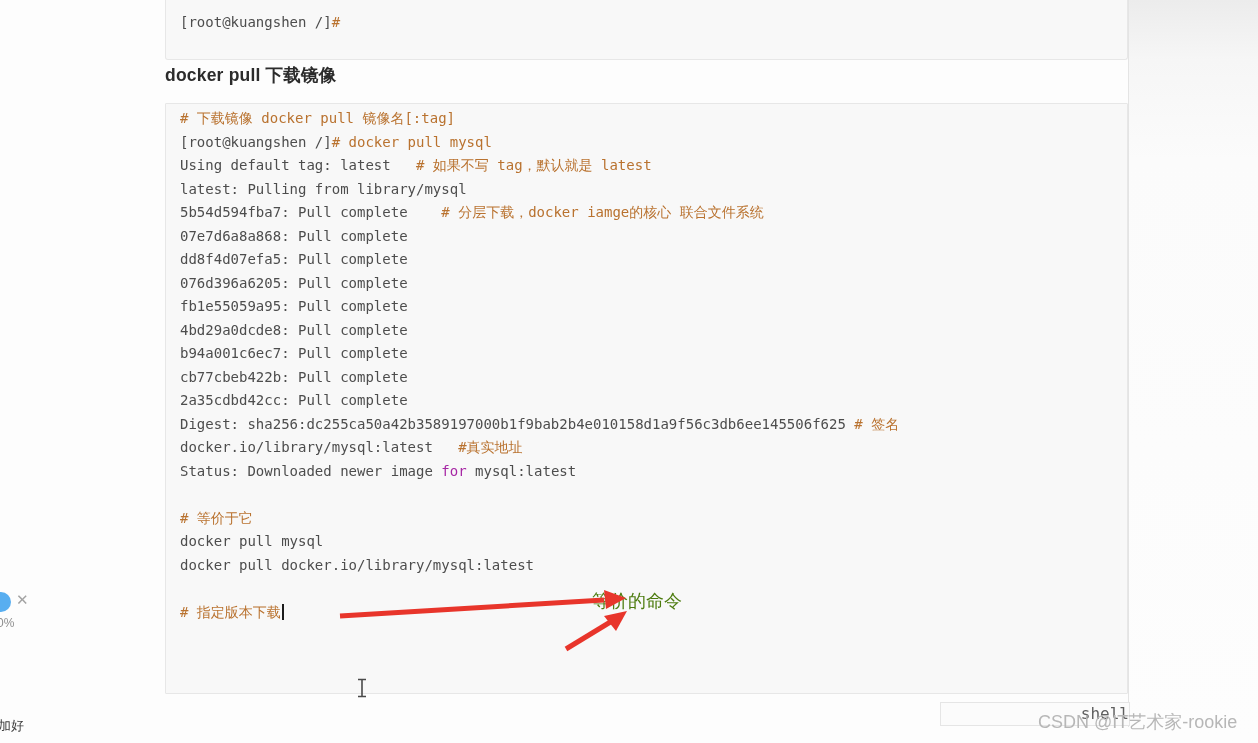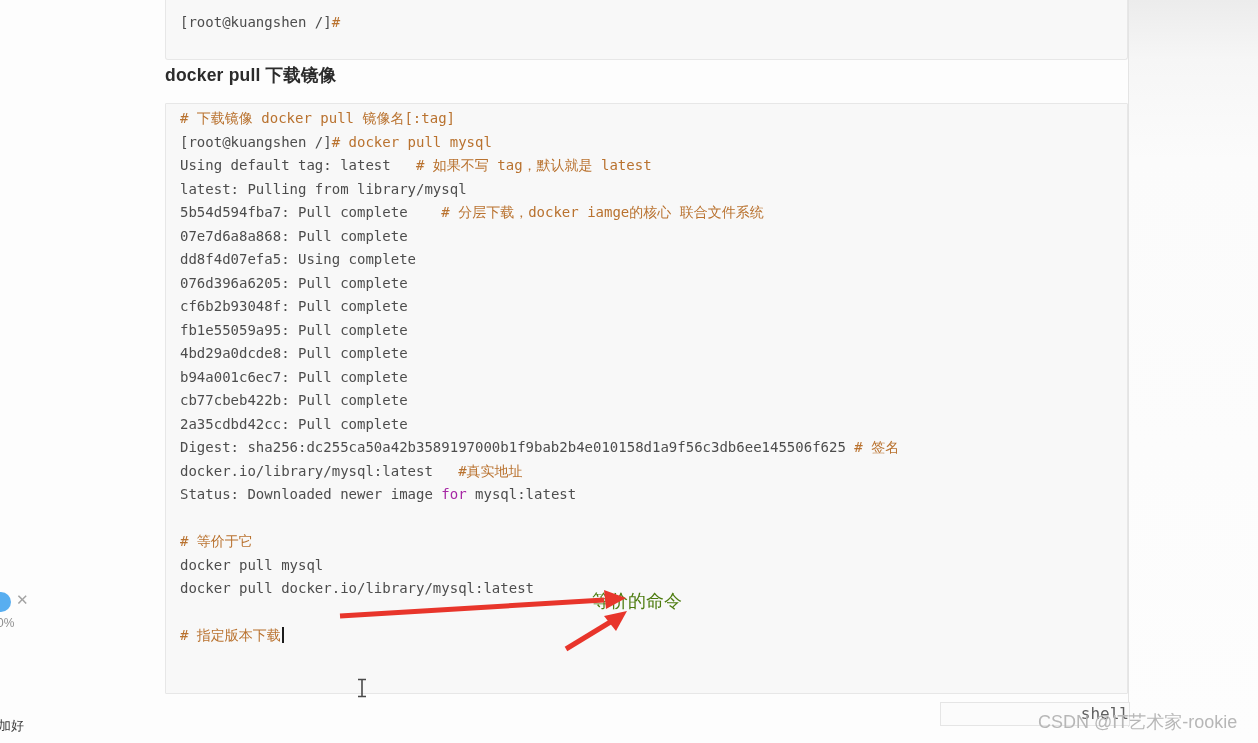--- a/index.html
+++ b/index.html
@@ -89,23 +89,22 @@
 </div>
 
 <div class="code-block main">
   <div>
       <div class="code-line"><span class="seg-comment"># 下载镜像 docker pull 镜像名[:tag]</span></div>
       <div class="code-line"><span class="seg-plain">[root@kuangshen /]</span><span class="seg-comment"># docker pull mysql</span></div>
       <div class="code-line"><span class="seg-plain">Using default tag: latest   </span><span class="seg-comment"># 如果不写 tag，默认就是 latest</span></div>
       <div class="code-line"><span class="seg-plain">latest: Pulling from library/mysql</span></div>
       <div class="code-line"><span class="seg-plain">5b54d594fba7: Pull complete    </span><span class="seg-comment"># 分层下载，docker iamge的核心 联合文件系统</span></div>
       <div class="code-line"><span class="seg-plain">07e7d6a8a868: Pull complete</span></div>
-      <div class="code-line"><span class="seg-plain">dd8f4d07efa5: Using complete</span></div>
+      <div class="code-line"><span class="seg-plain">dd8f4d07efa5: Pull complete</span></div>
       <div class="code-line"><span class="seg-plain">076d396a6205: Pull complete</span></div>
-      <div class="code-line"><span class="seg-plain">cf6b2b93048f: Pull complete</span></div>
       <div class="code-line"><span class="seg-plain">fb1e55059a95: Pull complete</span></div>
       <div class="code-line"><span class="seg-plain">4bd29a0dcde8: Pull complete</span></div>
       <div class="code-line"><span class="seg-plain">b94a001c6ec7: Pull complete</span></div>
       <div class="code-line"><span class="seg-plain">cb77cbeb422b: Pull complete</span></div>
       <div class="code-line"><span class="seg-plain">2a35cdbd42cc: Pull complete</span></div>
       <div class="code-line"><span class="seg-plain">Digest: sha256:dc255ca50a42b3589197000b1f9bab2b4e010158d1a9f56c3db6ee145506f625 </span><span class="seg-comment"># 签名</span></div>
       <div class="code-line"><span class="seg-plain">docker.io/library/mysql:latest   </span><span class="seg-comment">#真实地址</span></div>
       <div class="code-line"><span class="seg-plain">Status: Downloaded newer image </span><span class="seg-keyword">for</span><span class="seg-plain"> mysql:latest</span></div>
       <div class="code-line"><span class="seg-plain"> </span></div>
       <div class="code-line"><span class="seg-comment"># 等价于它</span></div>

